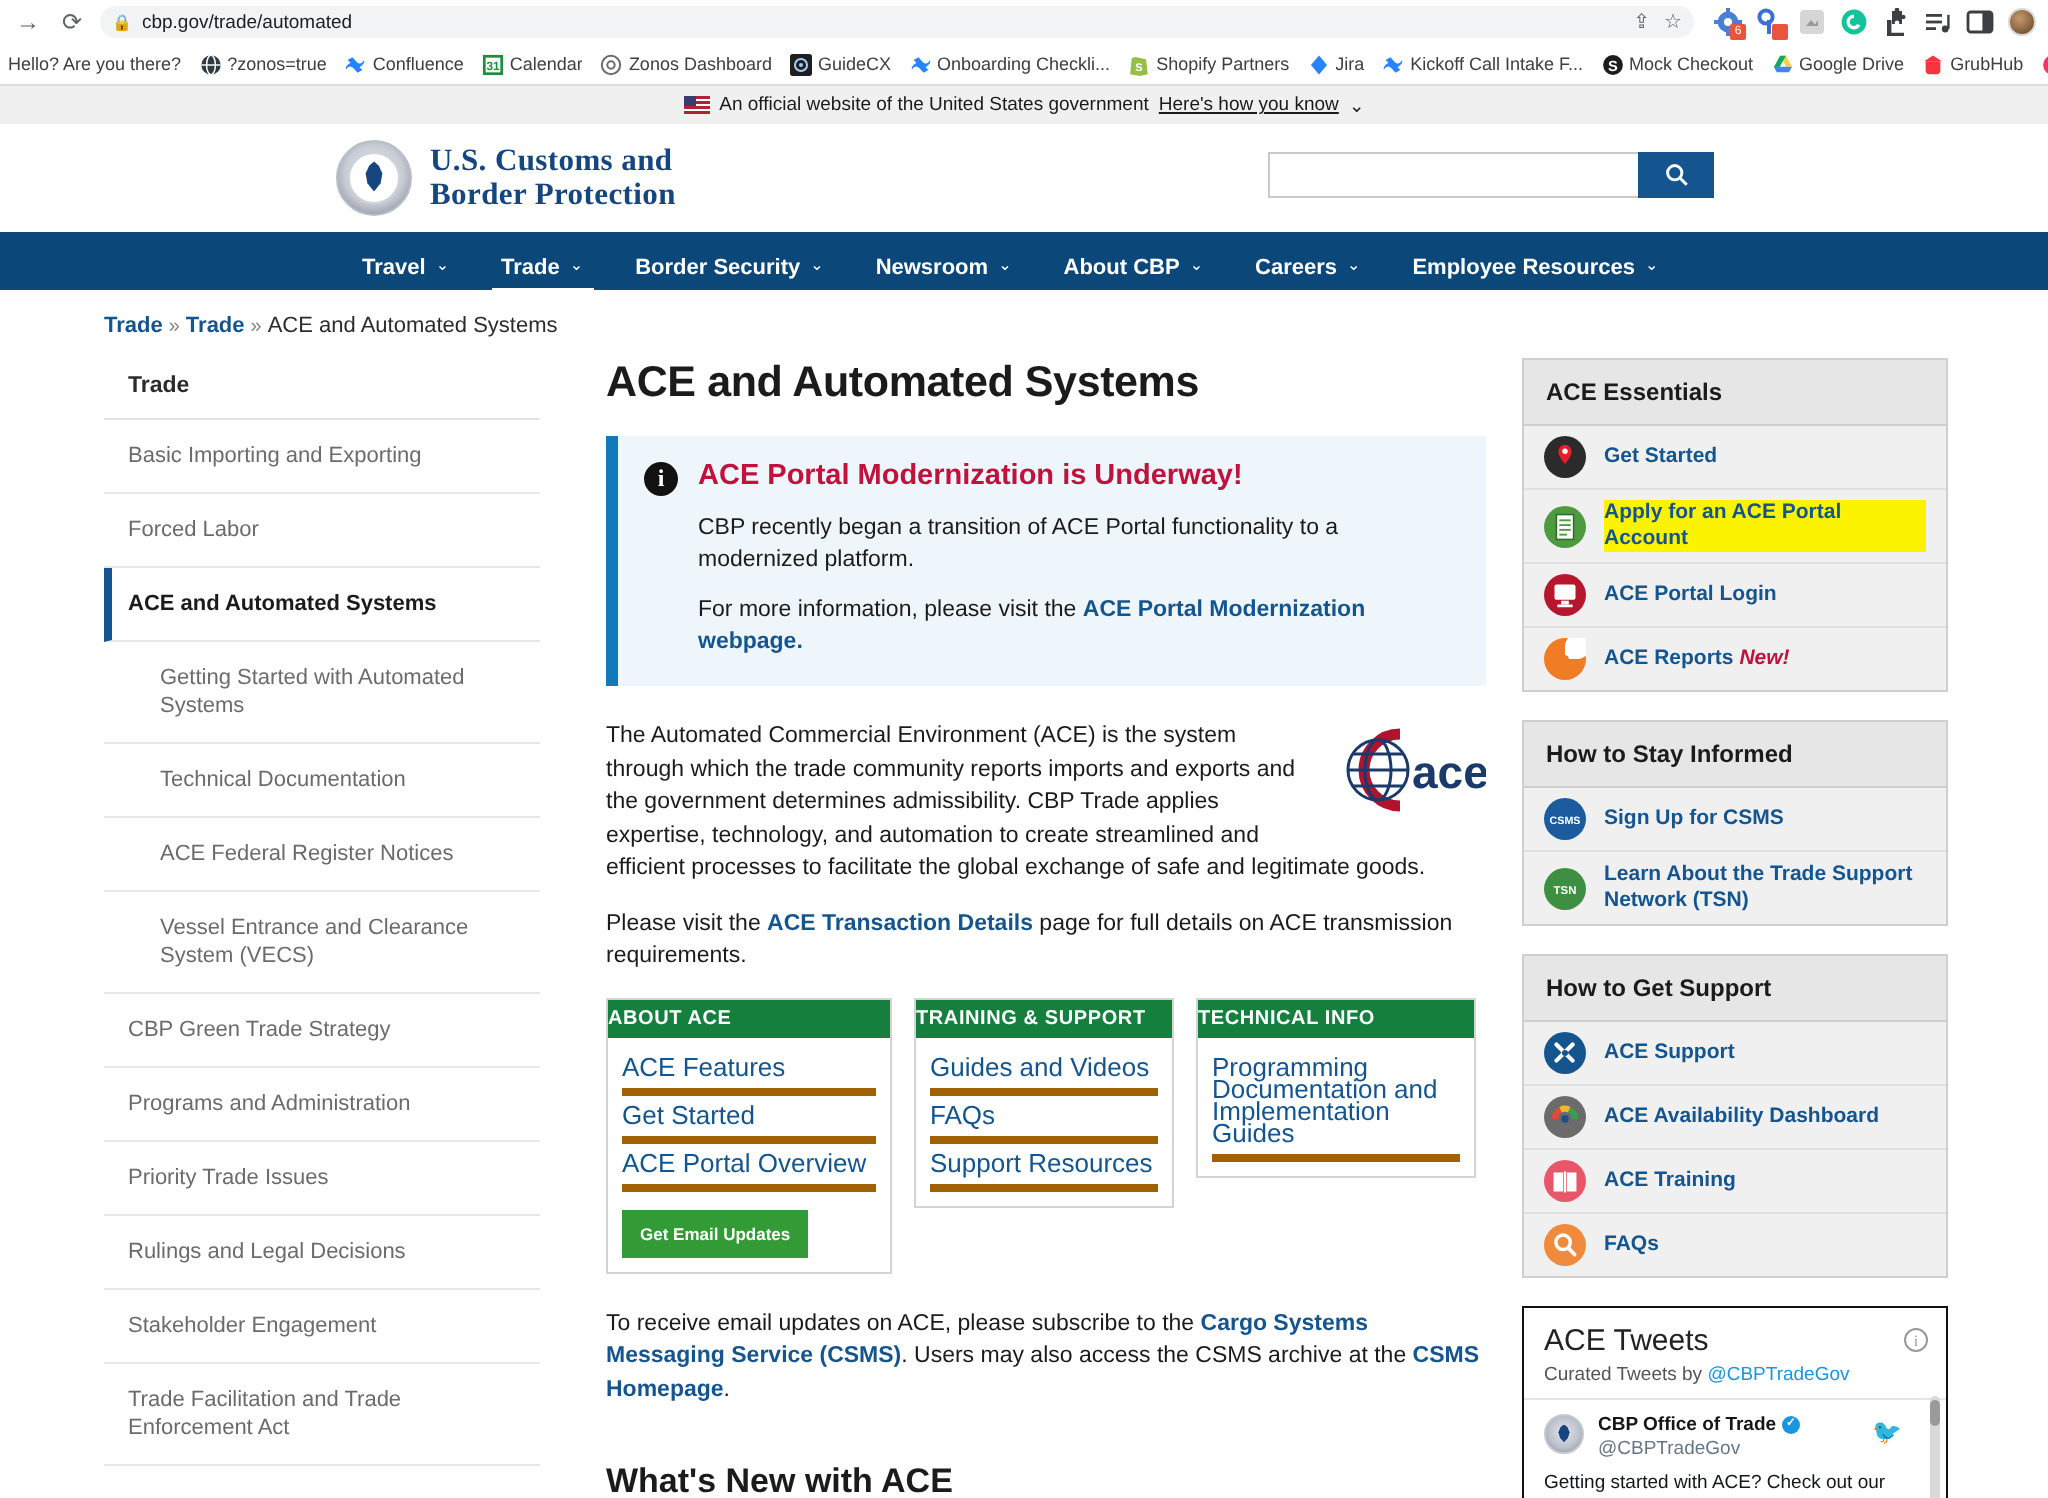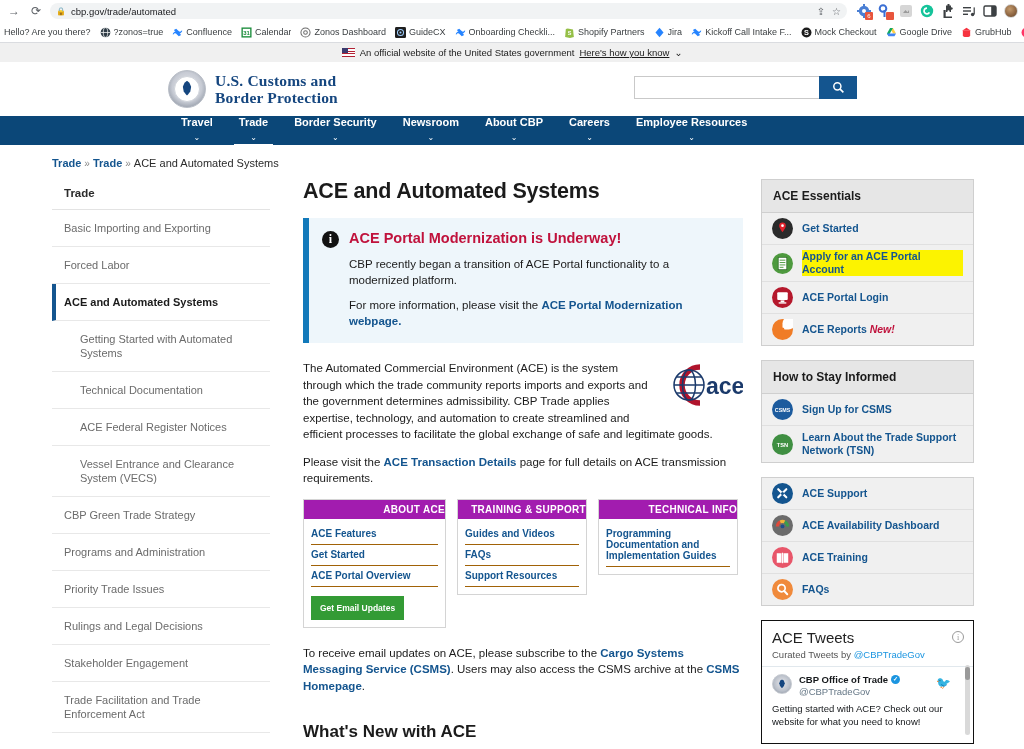--- a/index.html
+++ b/index.html
@@ -106,24 +106,23 @@
     width: 38px; height: 23px; background: #14558f; border: none;
     color: #fff; cursor: pointer; display:flex; align-items:center; justify-content:center;
   }
 
   
   .navbar {
     background: #0b4778; height: 29px; display: flex; align-items: stretch;
     padding-left: 168px; position: relative;
   }
   .nav-item {
-    display: flex; align-items: center; gap: 5px; padding: 0 13px;
+    display: flex; gap: 5px; padding: 12px 13px;
     color: #fff; font-size: 11px; font-weight: bold; cursor: pointer;
     position: relative;
-    flex-direction: column;
   }
   .nav-item .caret { font-size: 8px; font-weight: normal; }
   .nav-item.active::after {
     content: ''; position: absolute; left: 8px; right: 8px; bottom: -2px;
     height: 3px; background: #fff;
   }
 
   
   .page { position: relative; background: #fff; }
   .breadcrumb {
@@ -176,27 +175,27 @@
   .ace-logo { float: right; width: 80px; height: 46px; margin: 2px 0 4px 12px; }
   .intro-p { font-size: 11.5px; line-height: 16.5px; color: #1b1b1b; margin-bottom: 11px; }
   .intro-p a { color: #14558f; font-weight: bold; text-decoration: none; }
 
   .link-tables { display: flex; gap: 11px; margin: 6px 0 17px 0; align-items: flex-start; }
   .lt { border: 1px solid #d4d4d4; background: #fff; }
   .lt.c1 { width: 143px; }
   .lt.c2 { width: 130px; }
   .lt.c3 { width: 140px; }
   .lt-head {
-    background: #a21caf; color: #fff; font-size: 10px; font-weight: bold;
-    text-align: right; padding: 4px 0; letter-spacing: .3px;
+    background: #15803d; color: #fff; font-size: 10px; font-weight: bold;
+    text-align: left; padding: 4px 0; letter-spacing: .3px;
   }
   .lt-body { padding: 5px 7px 7px 7px; }
   .lt-row {
-    font-size: 10px; font-weight: bold; color: #14558f; padding: 4px 0 5px 0;
-    border-bottom: 1px solid #a16207; cursor: pointer; line-height: 11px;
+    font-size: 13px; font-weight: normal; color: #14558f; padding: 4px 0 5px 0;
+    border-bottom: 4px solid #a16207; cursor: pointer; line-height: 11px;
   }
   .email-btn {
     display: inline-block; background: #339b35; color: #fff; font-size: 8.5px;
     font-weight: bold; padding: 7px 9px; margin-top: 9px; cursor: pointer;
   }
 
   .csms-p { font-size: 11.5px; line-height: 16.5px; color: #1b1b1b; }
   .csms-p a { color: #14558f; font-weight: bold; text-decoration: none; }
 
   h2.sec { font-size: 17px; color: #1b1b1b; margin: 28px 0 9px 0; }
@@ -636,20 +635,21 @@
             </div>
             <div class="panel-row">
               <span class="pico"><svg viewBox="0 0 22 22">
                   <circle cx="11" cy="11" r="11" fill="#3f8f42"></circle>
                   <text x="11" y="13.4" font-size="6" text-anchor="middle" fill="#fff" font-family="Liberation Sans, sans-serif" font-weight="bold">TSN</text>
                 </svg></span>
               <span class="plabel">Learn About the Trade Support Network (TSN)</span>
             </div>
           </div>
           <div class="panel">
+            <div class="panel-head">How to Get Support</div>
             <div class="panel-row">
               <span class="pico"><svg viewBox="0 0 22 22">
                   <circle cx="11" cy="11" r="11" fill="#14558f"></circle>
                   <g stroke="#fff" stroke-width="2.2" stroke-linecap="round">
                     <line x1="6.5" y1="6.5" x2="15" y2="15"></line>
                     <line x1="15" y1="6.5" x2="6.5" y2="15"></line>
                   </g>
                   <circle cx="11" cy="11" r="1.6" fill="#14558f"></circle>
                 </svg></span>
               <span class="plabel">ACE Support</span>

